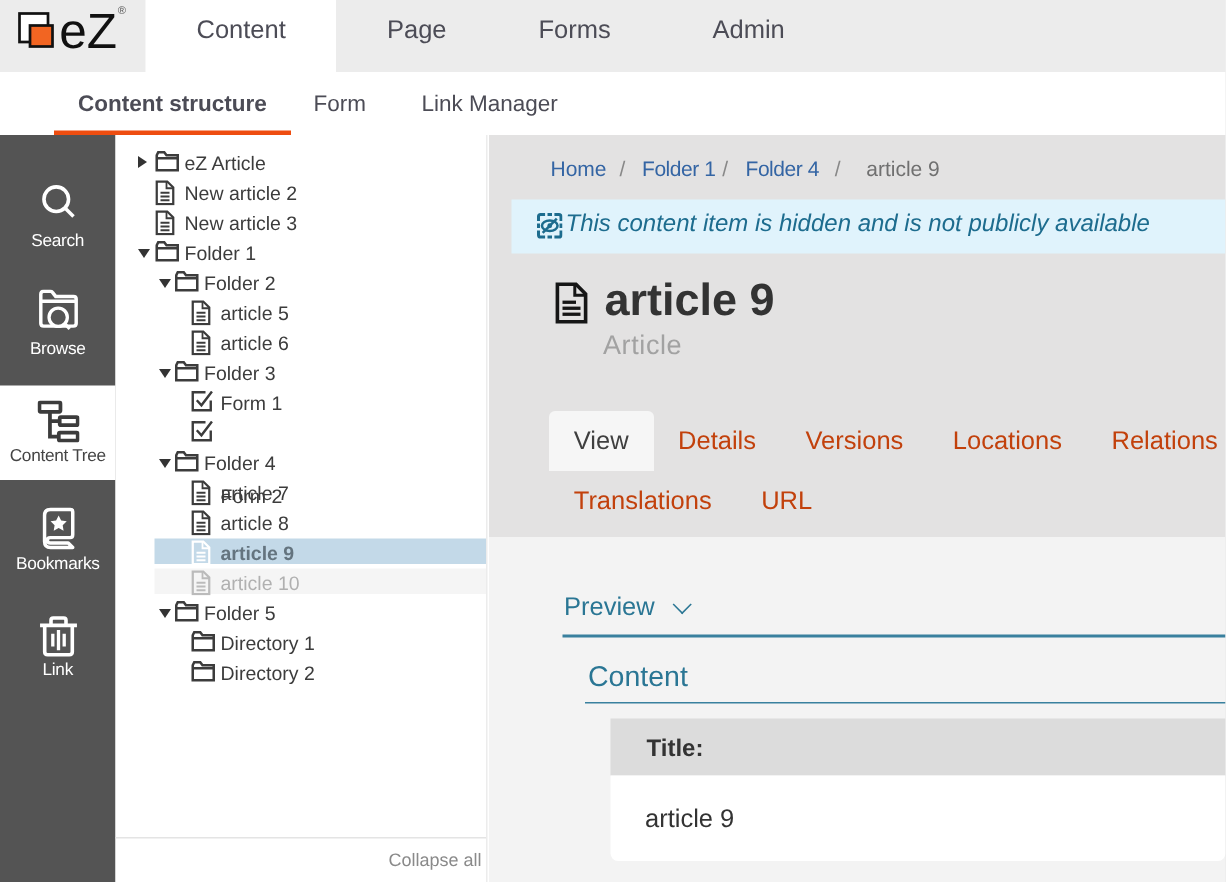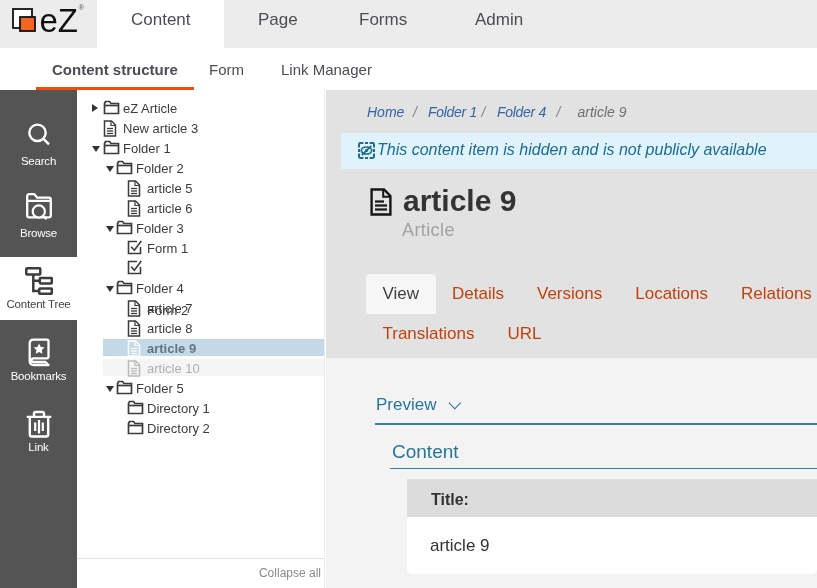--- a/index.html
+++ b/index.html
@@ -40,21 +40,21 @@
 .trow.sel .txt { font-weight:bold; color:#64747f; }
 .trow.dis { color:#b0b0b0; }
 #tree-footer { position:absolute; left:0; top:468px; width:247px; height:30px; border-top:1px solid #e4e4e4; }
 #collapse { position:absolute; right:3px; top:7px; font-size:12px; color:#8a8a8a; }
 
 
 #main { position:absolute; left:326px; top:90px; width:491px; height:498px; background:#e3e2e2; }
 #main-lower { position:absolute; left:326px; top:358px; width:491px; height:230px; background:#f3f3f3; }
 
 #breadcrumb { position:absolute; left:0; top:14px; width:491px; height:20px; font-size:14px; color:#707070; }
-#breadcrumb span, #breadcrumb a { position:absolute; top:0;font-style:italic; }
+#breadcrumb span, #breadcrumb a { position:absolute; top:0; }
 #breadcrumb a { color:#3465a4; text-decoration:none; }
 #breadcrumb .sep { color:#888; }
 
 #alert { position:absolute; left:15px; top:43px; width:476px; height:36px; background:#e0f3fc; }
 #alert .atxt { position:absolute; left:36px; top:8px; font-style:italic; font-size:16px; color:#1d6c8e; }
 #alert svg { position:absolute; left:17px; top:8px; }
 
 #title-icon { position:absolute; left:44px; top:98px; }
 #h1 { position:absolute; left:77px; top:94px; font-size:30px; font-weight:bold; color:#333; }
 #subtitle { position:absolute; left:76px; top:130px; font-size:18px; letter-spacing:0.4px; color:#a2a2a2; }
@@ -148,20 +148,30 @@
 <div id="tree">
   <div style="height:8px;"></div>
   <div id="treerows">
       <div class="trow">
         <span class="arr right" style="left:15px;"></span>
         <span class="icon" style="left:26px;"><svg width="17" height="15" viewBox="0 0 17 15" fill="none" stroke="#3c3c3c" stroke-width="1.7">
             <path d="M1.5 13.5 L1.5 3.5 L2.5 1.5 L6.5 1.5 L8 3.5 L15.5 3.5 L15.5 13.5 Z"></path>
             <line x1="1.5" y1="5.5" x2="15.5" y2="5.5"></line>
           </svg></span>
         <span class="txt" style="left:46px;">eZ Article</span>
+      </div>
+      <div class="trow">
+        <span class="icon" style="left:26px;"><svg width="14" height="17" viewBox="0 0 14 17" fill="none" stroke="#3c3c3c" stroke-width="1.5">
+            <path d="M1.5 1 L8.5 1 L12.5 5 L12.5 16 L1.5 16 Z"></path>
+            <path d="M8 1 L8 5.5 L12.5 5.5" stroke-width="1.2"></path>
+            <line x1="4" y1="8.5" x2="10" y2="8.5" stroke-width="1.3"></line>
+            <line x1="4" y1="11" x2="10" y2="11" stroke-width="1.3"></line>
+            <line x1="4" y1="13.5" x2="10" y2="13.5" stroke-width="1.3"></line>
+          </svg></span>
+        <span class="txt" style="left:46px;">New article 2</span>
       </div>
       <div class="trow">
         <span class="icon" style="left:26px;"><svg width="14" height="17" viewBox="0 0 14 17" fill="none" stroke="#3c3c3c" stroke-width="1.5">
             <path d="M1.5 1 L8.5 1 L12.5 5 L12.5 16 L1.5 16 Z"></path>
             <path d="M8 1 L8 5.5 L12.5 5.5" stroke-width="1.2"></path>
             <line x1="4" y1="8.5" x2="10" y2="8.5" stroke-width="1.3"></line>
             <line x1="4" y1="11" x2="10" y2="11" stroke-width="1.3"></line>
             <line x1="4" y1="13.5" x2="10" y2="13.5" stroke-width="1.3"></line>
           </svg></span>
         <span class="txt" style="left:46px;">New article 3</span>

